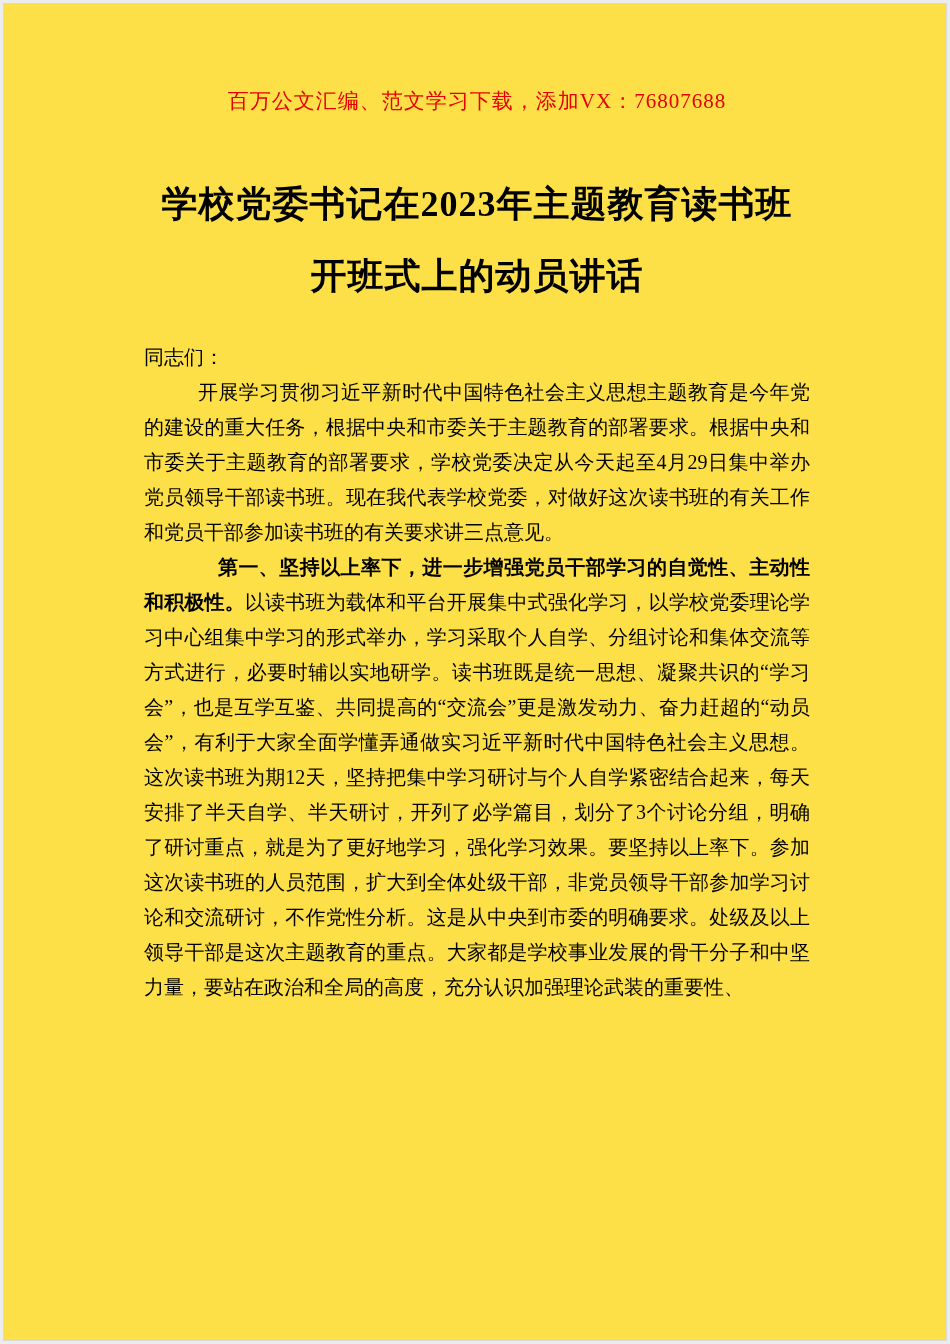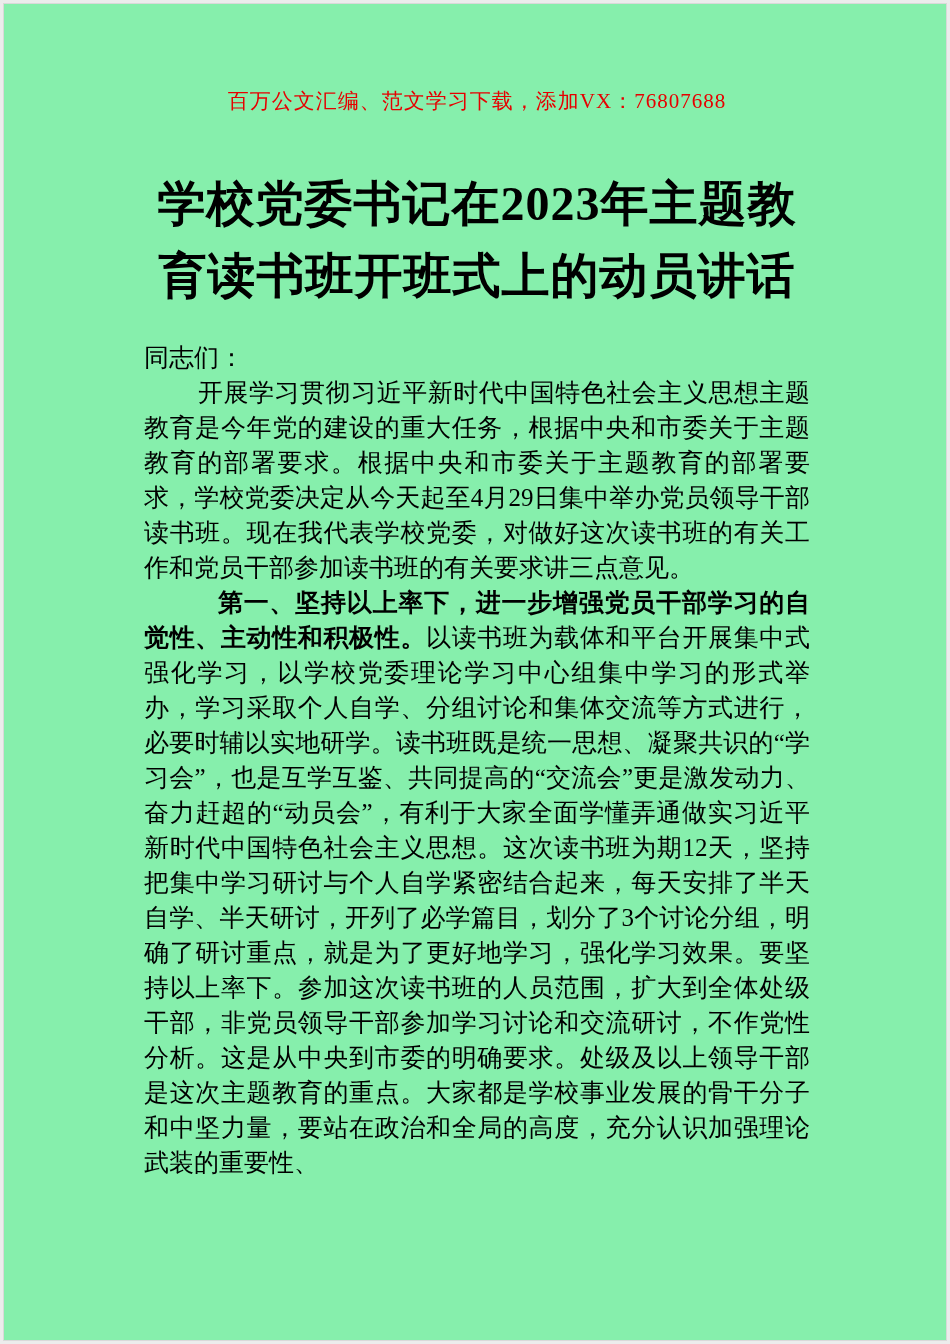--- a/index.html
+++ b/index.html
@@ -6,45 +6,45 @@
   html, body {
     width: 950px;
     height: 1344px;
     background: #ececec;
     font-family: "Liberation Serif", "DejaVu Serif", serif;
   }
   .page {
     width: 944px;
     height: 1338px;
     margin: 3px auto 0 auto;
-    background: #86efac;
+    background: #fde047;
     border: 1px solid #d9d9d9;
     padding: 82px 136px 0 140px;
     overflow: hidden;
   }
   .notice {
     color: #e60000;
     font-size: 21px;
     line-height: 30px;
     text-align: center;
     letter-spacing: 1px;
     font-weight: 400;
   }
   .doc-title {
     margin-top: 52px;
     margin-bottom: 28px;
-    font-size: 48px;
+    font-size: 36px;
     line-height: 72px;
     font-weight: 700;
     color: #000000;
     text-align: center;
     letter-spacing: 1px;
   }
   .body-text p {
-    font-size: 25px;
+    font-size: 20px;
     line-height: 35px;
     color: #000000;
     text-align: justify;
     word-break: break-all;
   }
   .salutation {
     text-indent: 0;
   }
   .para {
     text-indent: 54px;

